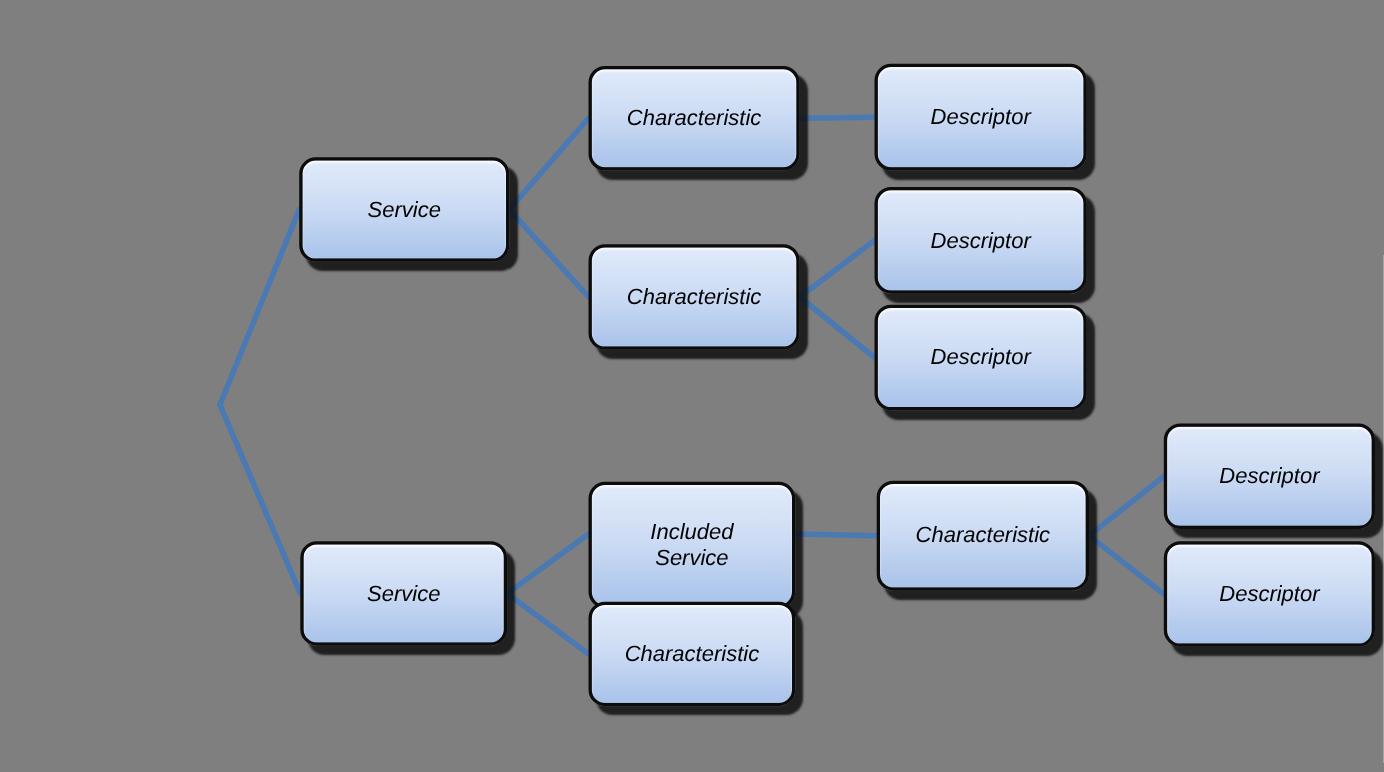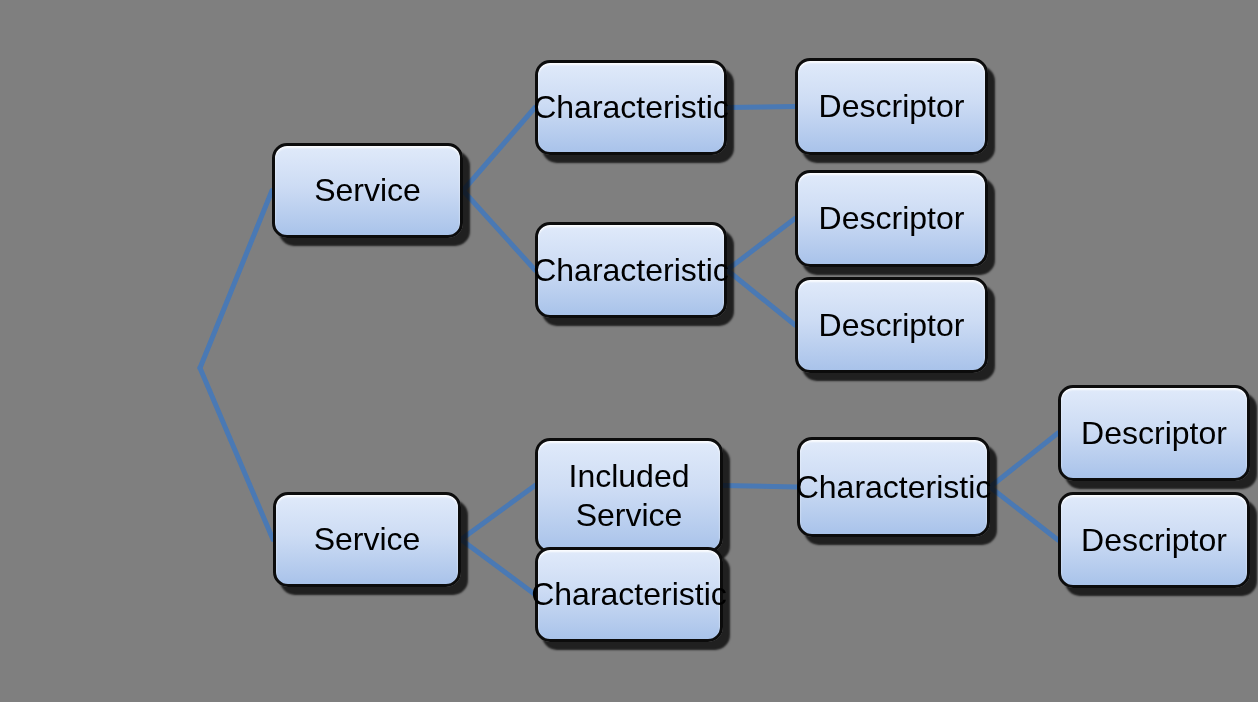--- a/index.html
+++ b/index.html
@@ -33,24 +33,25 @@
     background: linear-gradient(180deg, #e0eafa 0%, #cddcf4 45%, #a9c3ea 100%);
     box-shadow: 7px 8px 2px rgba(5, 5, 5, 0.78),
                 inset 0 2px 2px rgba(255, 255, 255, 0.85);
     display: flex;
     align-items: center;
     justify-content: center;
     text-align: center;
   }
   .node-label {
     color: #000000;
-    font-size: 32px;
+    font-size: 20px;
     line-height: 1.2;
     white-space: pre-line;
     pointer-events: none;
+    font-style: italic;
   }
 </style>
 </head>
 <body>
 
 <div class="canvas">
   <svg class="connector-layer" width="1258" height="702" viewBox="0 0 1258 702">
       <line x1="200" y1="368" x2="272" y2="190.5" stroke="#4a79b4" stroke-width="5" stroke-linecap="round"></line>
       <line x1="200" y1="368" x2="273" y2="539.5" stroke="#4a79b4" stroke-width="5" stroke-linecap="round"></line>
       <line x1="463" y1="190.5" x2="535" y2="107.5" stroke="#4a79b4" stroke-width="5" stroke-linecap="round"></line>

